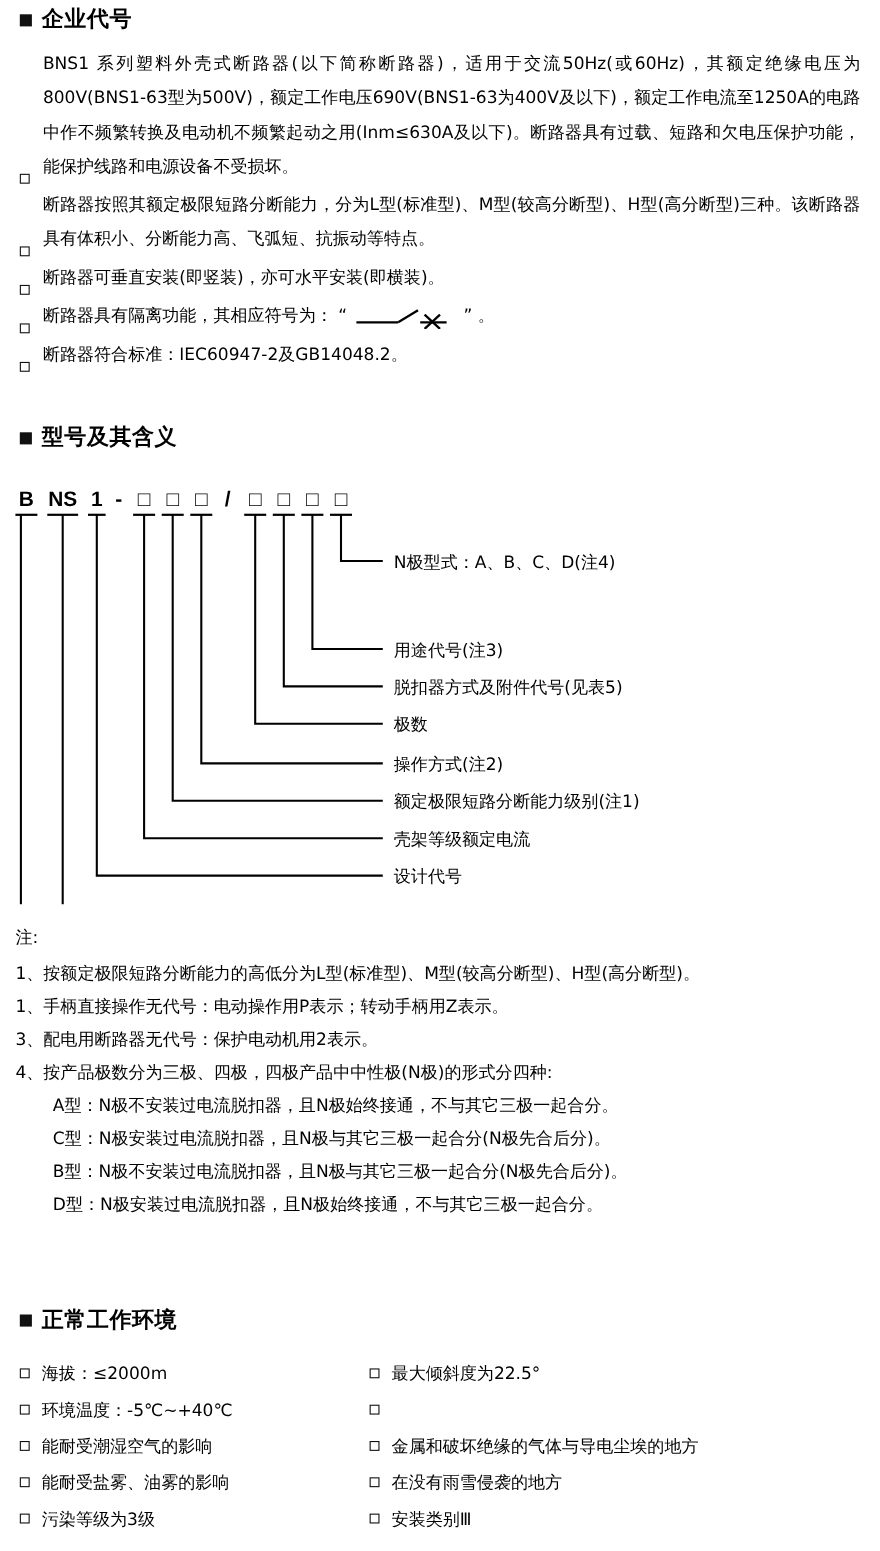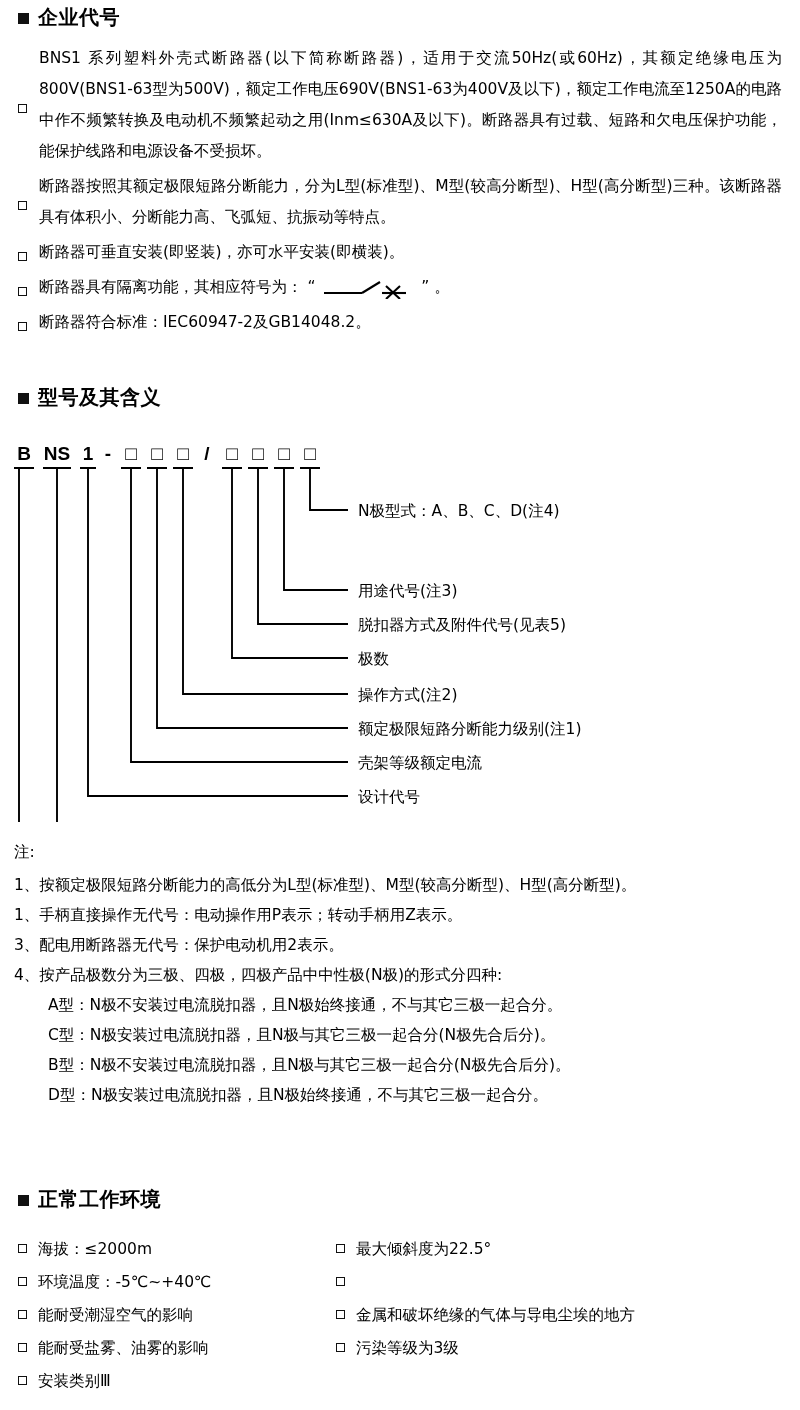--- a/index.html
+++ b/index.html
@@ -34,21 +34,21 @@
     flex: 0 0 auto;
     position: relative;
     top: 1px;
   }
   .heading-text { white-space: nowrap; }
 
   
   .bullet-list { margin: 0; padding: 0; }
   .bullet-item {
     display: flex;
-    align-items: center;
+    align-items: flex-end;
     margin-bottom: 6px;
   }
   .sq-bullet {
     width: 9px;
     height: 9px;
     border: 1.4px solid #111111;
     background: transparent;
     flex: 0 0 auto;
     margin-right: 12px;
     margin-top: 7px;
@@ -312,20 +312,24 @@
   </div>
   <div class="env-cell">
     <span class="sq-bullet"></span>
     <span class="env-text">金属和破坏绝缘的气体与导电尘埃的地方</span>
   </div>
 
   <div class="env-cell">
     <span class="sq-bullet"></span>
     <span class="env-text">能耐受盐雾、油雾的影响</span>
   </div>
+  <div class="env-cell">
+    <span class="sq-bullet"></span>
+    <span class="env-text">在没有雨雪侵袭的地方</span>
+  </div>
 
   <div class="env-cell">
     <span class="sq-bullet"></span>
     <span class="env-text">污染等级为3级</span>
   </div>
   <div class="env-cell">
     <span class="sq-bullet"></span>
     <span class="env-text">安装类别Ⅲ</span>
   </div>
 </div>

